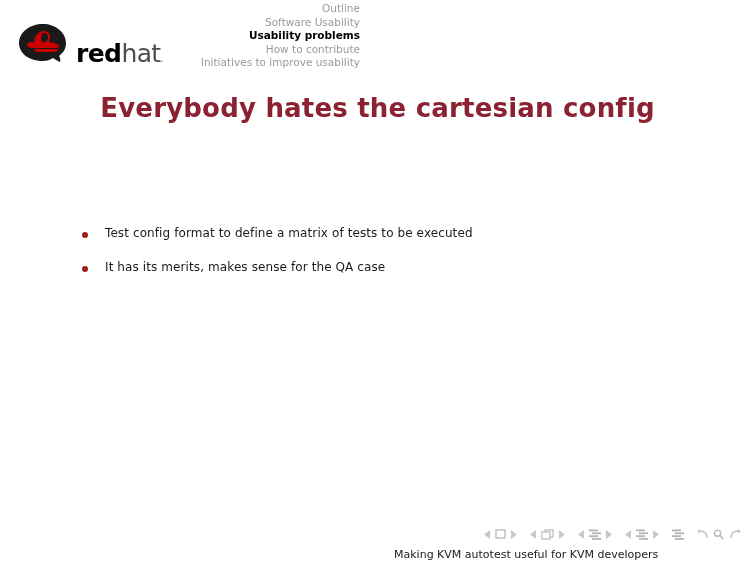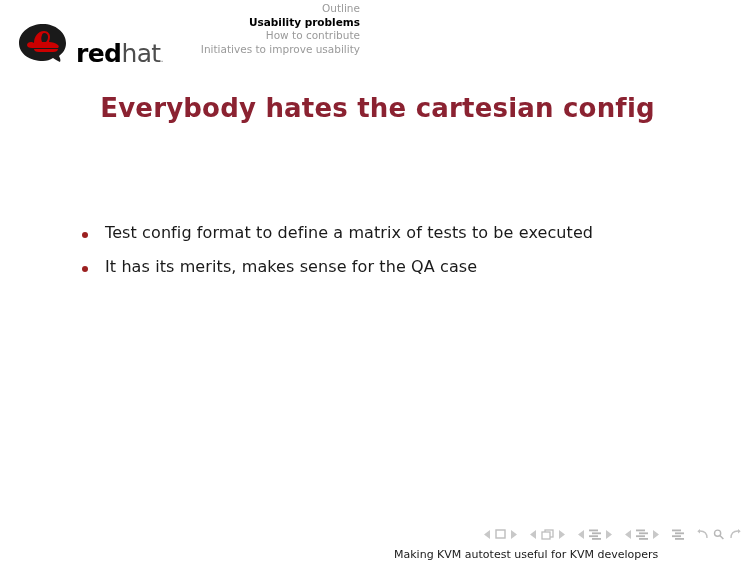--- a/index.html
+++ b/index.html
@@ -112,21 +112,21 @@
     width: 6px;
     height: 6px;
     border-radius: 50%;
     background: #9b2020;
     margin-top: 10px;
     margin-right: 17px;
     flex: 0 0 auto;
   }
   .bullet-text {
     font-family: "DejaVu Sans", sans-serif;
-    font-size: 16px;
+    font-size: 12px;
     color: #1a1a1a;
     line-height: 22px;
     letter-spacing: 0.1px;
   }
 
   
   .navbar {
     position: absolute;
     right: 12px;
     bottom: 24px;
@@ -197,20 +197,21 @@
           <path d="M30 11 C33 11 34 13 34 15 C34 17 33 19 32 20 L28 20 C27 18 27 15 28 13 C28 12 29 11 30 11 Z" fill="#1a1a1a"></path>
         </svg>
       </span>
       <span class="logo-word">
         <span class="w-red">red</span><span class="w-hat">hat</span><span class="w-tm">.</span>
       </span>
     </div>
 
     <div class="navlist">
       <div class="nav-item">Outline</div>
+      <div class="nav-item">Software Usability</div>
       <div class="nav-item active">Usability problems</div>
       <div class="nav-item">How to contribute</div>
       <div class="nav-item">Initiatives to improve usability</div>
     </div>
   </div>
 
   <div class="slide-title">Everybody hates the cartesian config</div>
 
   <div class="content">
     <div class="bullet-row">

